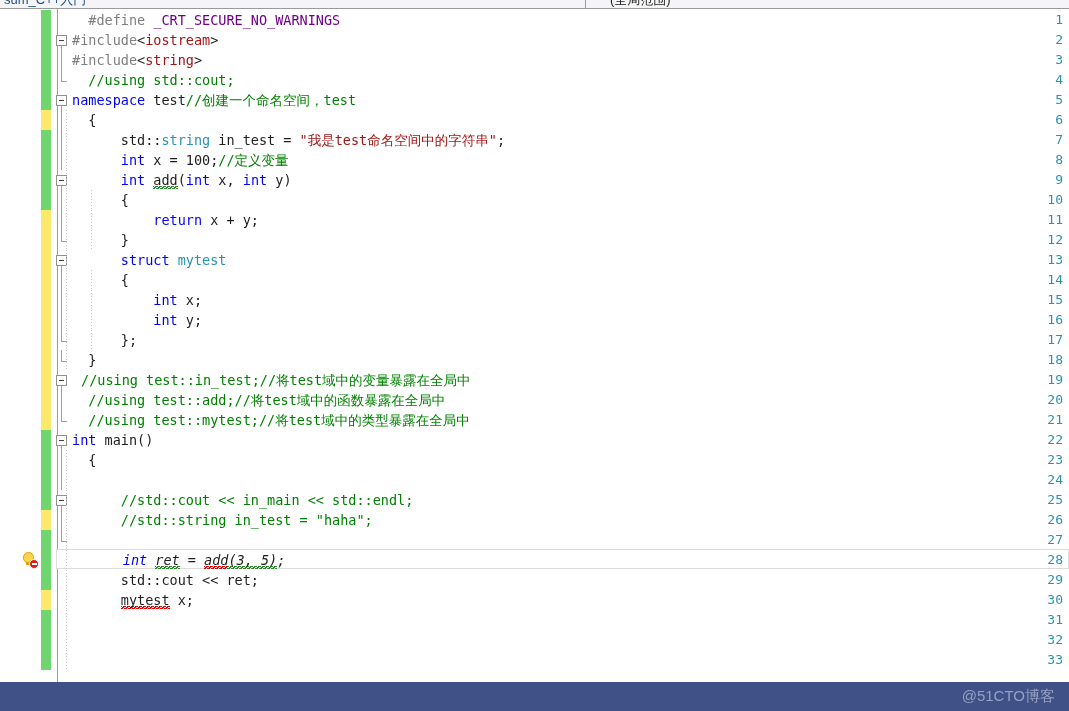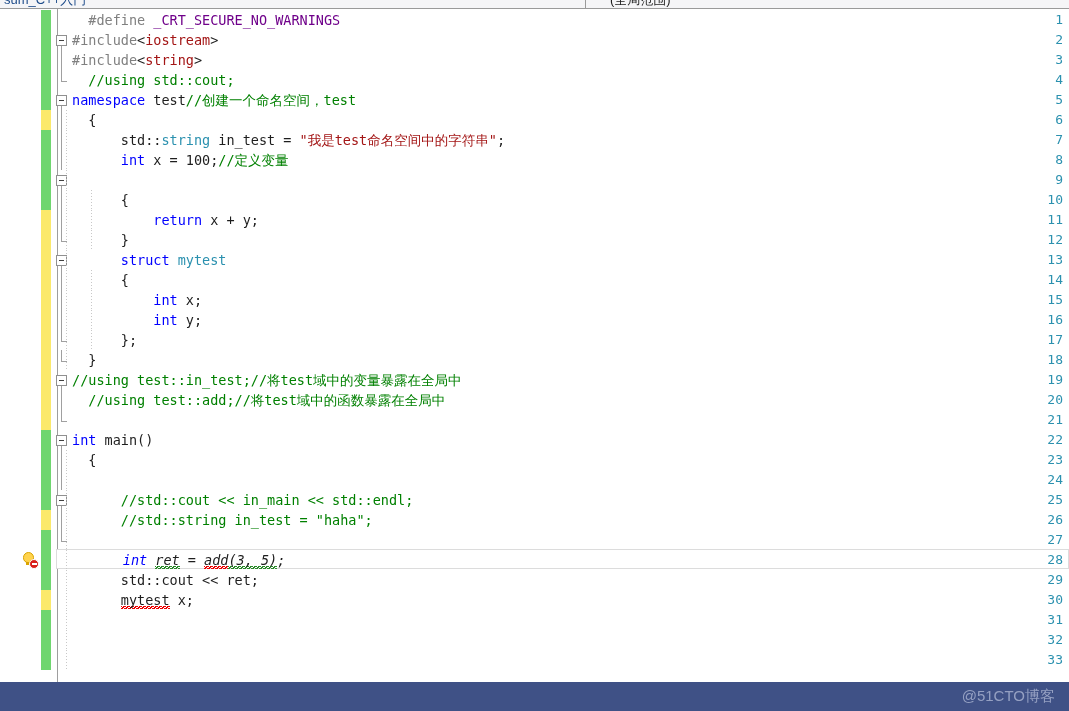--- a/index.html
+++ b/index.html
@@ -208,20 +208,21 @@
           <div class="codeline" style="left: 72px;"><span class="plain">      std::</span><span class="typ">string</span><span class="plain"> in_test = </span><span class="str">"我是test命名空间中的字符串"</span><span class="plain">;</span></div>
         </div>
         <div class="row" style="top: 141px;">
           <div class="lnum">8</div>
           <div class="track saved"></div>
           <div class="codeline" style="left: 72px; text-align: right;"><span class="plain">      </span><span class="kw">int</span><span class="plain"> x = </span><span class="num">100</span><span class="plain">;</span><span class="cmt">//定义变量</span></div>
         </div>
         <div class="row" style="top: 161px;">
           <div class="lnum">9</div>
           <div class="track saved"></div>
+          <div class="codeline" style="left: 72px;"><span class="plain">      </span><span class="kw">int</span><span class="plain"> </span><span class="plain sq-grn">add</span><span class="plain">(</span><span class="kw">int</span><span class="plain"> x, </span><span class="kw">int</span><span class="plain"> y)</span></div>
         </div>
         <div class="row" style="top: 181px;">
           <div class="lnum">10</div>
           <div class="track saved"></div>
           <div class="codeline" style="left: 72px;"><span class="plain">      {</span></div>
         </div>
         <div class="row" style="top: 201px;">
           <div class="lnum">11</div>
           <div class="track unsaved"></div>
           <div class="codeline" style="left: 72px;"><span class="plain">          </span><span class="kw">return</span><span class="plain"> x + y;</span></div>
@@ -257,30 +258,31 @@
           <div class="codeline" style="left: 72px;"><span class="plain">      };</span></div>
         </div>
         <div class="row" style="top: 341px;">
           <div class="lnum">18</div>
           <div class="track unsaved"></div>
           <div class="codeline" style="left: 72px;"><span class="plain">  }</span></div>
         </div>
         <div class="row" style="top: 361px;">
           <div class="lnum">19</div>
           <div class="track unsaved"></div>
-          <div class="codeline" style="left: 72px;"><span class="cmt">//using test::in_test;//将test域中的变量暴露在全局中</span></div>
+          <div class="codeline" style="left: 81px;"><span class="cmt">//using test::in_test;//将test域中的变量暴露在全局中</span></div>
         </div>
         <div class="row" style="top: 381px;">
           <div class="lnum">20</div>
           <div class="track unsaved"></div>
           <div class="codeline" style="left: 72px;"><span class="cmt">  //using test::add;//将test域中的函数暴露在全局中</span></div>
         </div>
         <div class="row" style="top: 401px;">
           <div class="lnum">21</div>
           <div class="track unsaved"></div>
+          <div class="codeline" style="left: 72px;"><span class="cmt">  //using test::mytest;//将test域中的类型暴露在全局中</span></div>
         </div>
         <div class="row" style="top: 421px;">
           <div class="lnum">22</div>
           <div class="track saved"></div>
           <div class="codeline" style="left: 72px;"><span class="kw">int</span><span class="plain"> </span><span class="plain">main</span><span class="plain">()</span></div>
         </div>
         <div class="row" style="top: 441px;">
           <div class="lnum">23</div>
           <div class="track saved"></div>
           <div class="codeline" style="left: 72px;"><span class="plain">  {</span></div>

